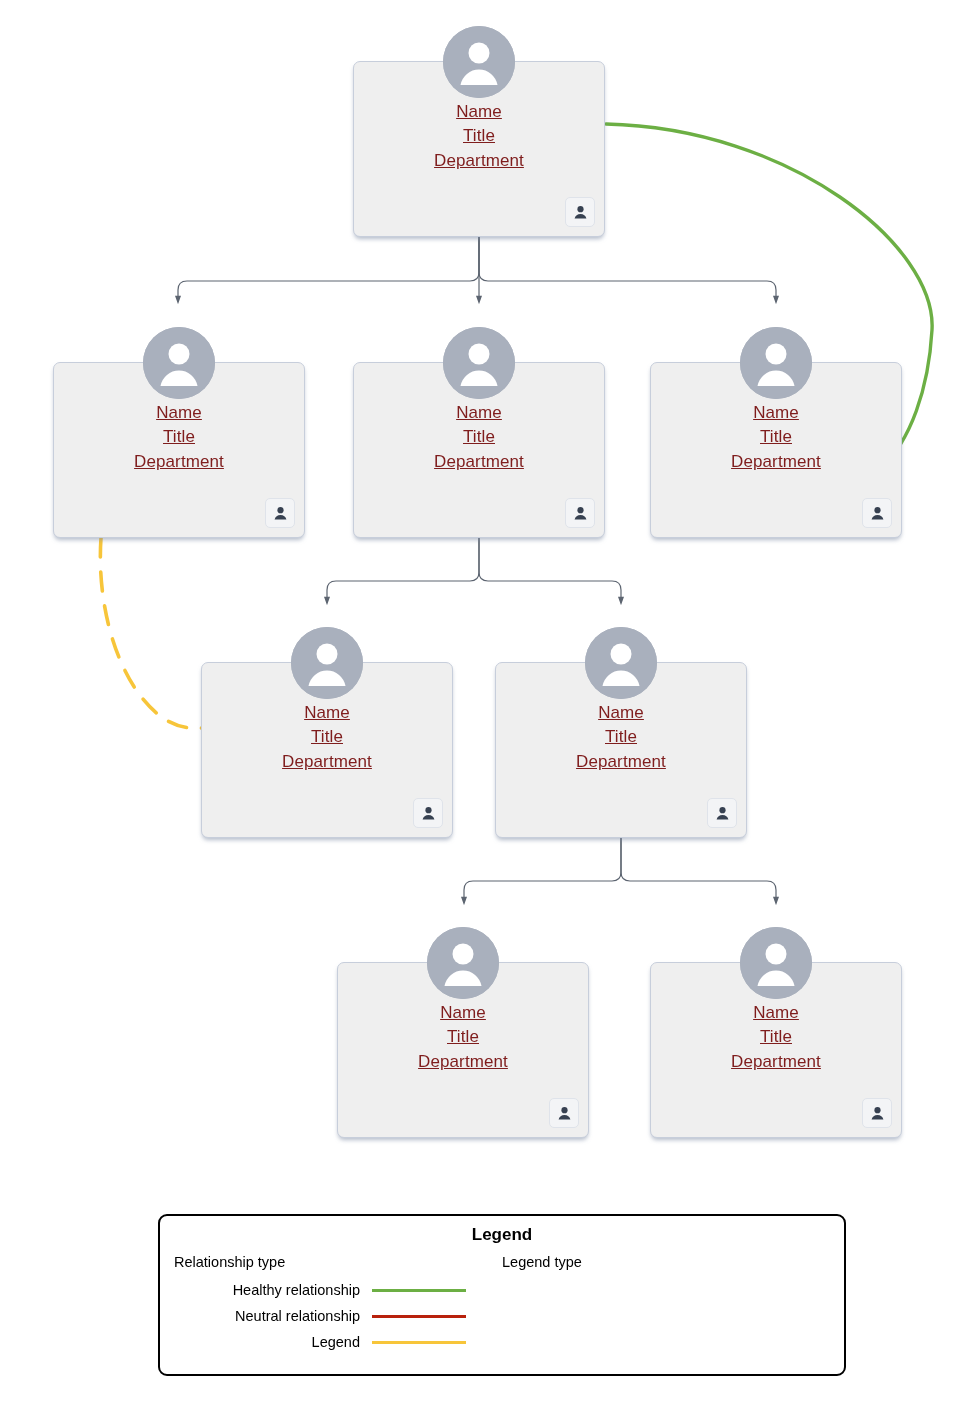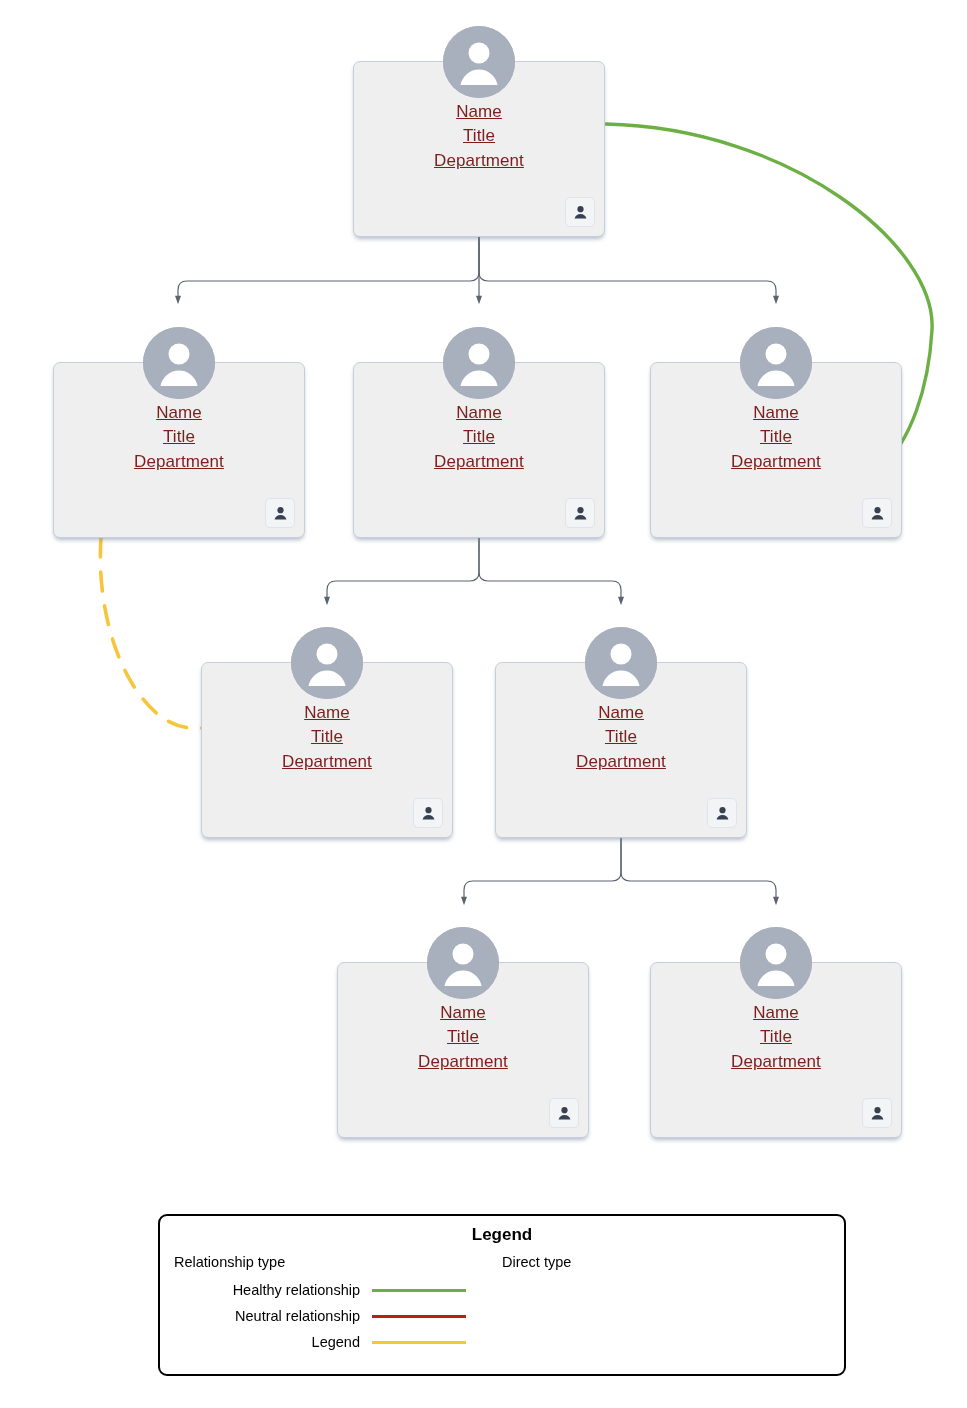--- a/index.html
+++ b/index.html
@@ -374,20 +374,20 @@
 
         <div class="legend-row">
           <span class="legend-label">Legend</span>
           <span class="legend-swatch">
             <span class="bar" style="background:#F7C53A"></span>
           </span>
         </div>
       </div>
 
       <div class="legend-col right">
-        <div class="legend-heading">Direct type</div>
+        <div class="legend-heading">Legend type</div>
 
 
       </div>
     </div>
   </div>
 
 </div>
 
 </body></html>

